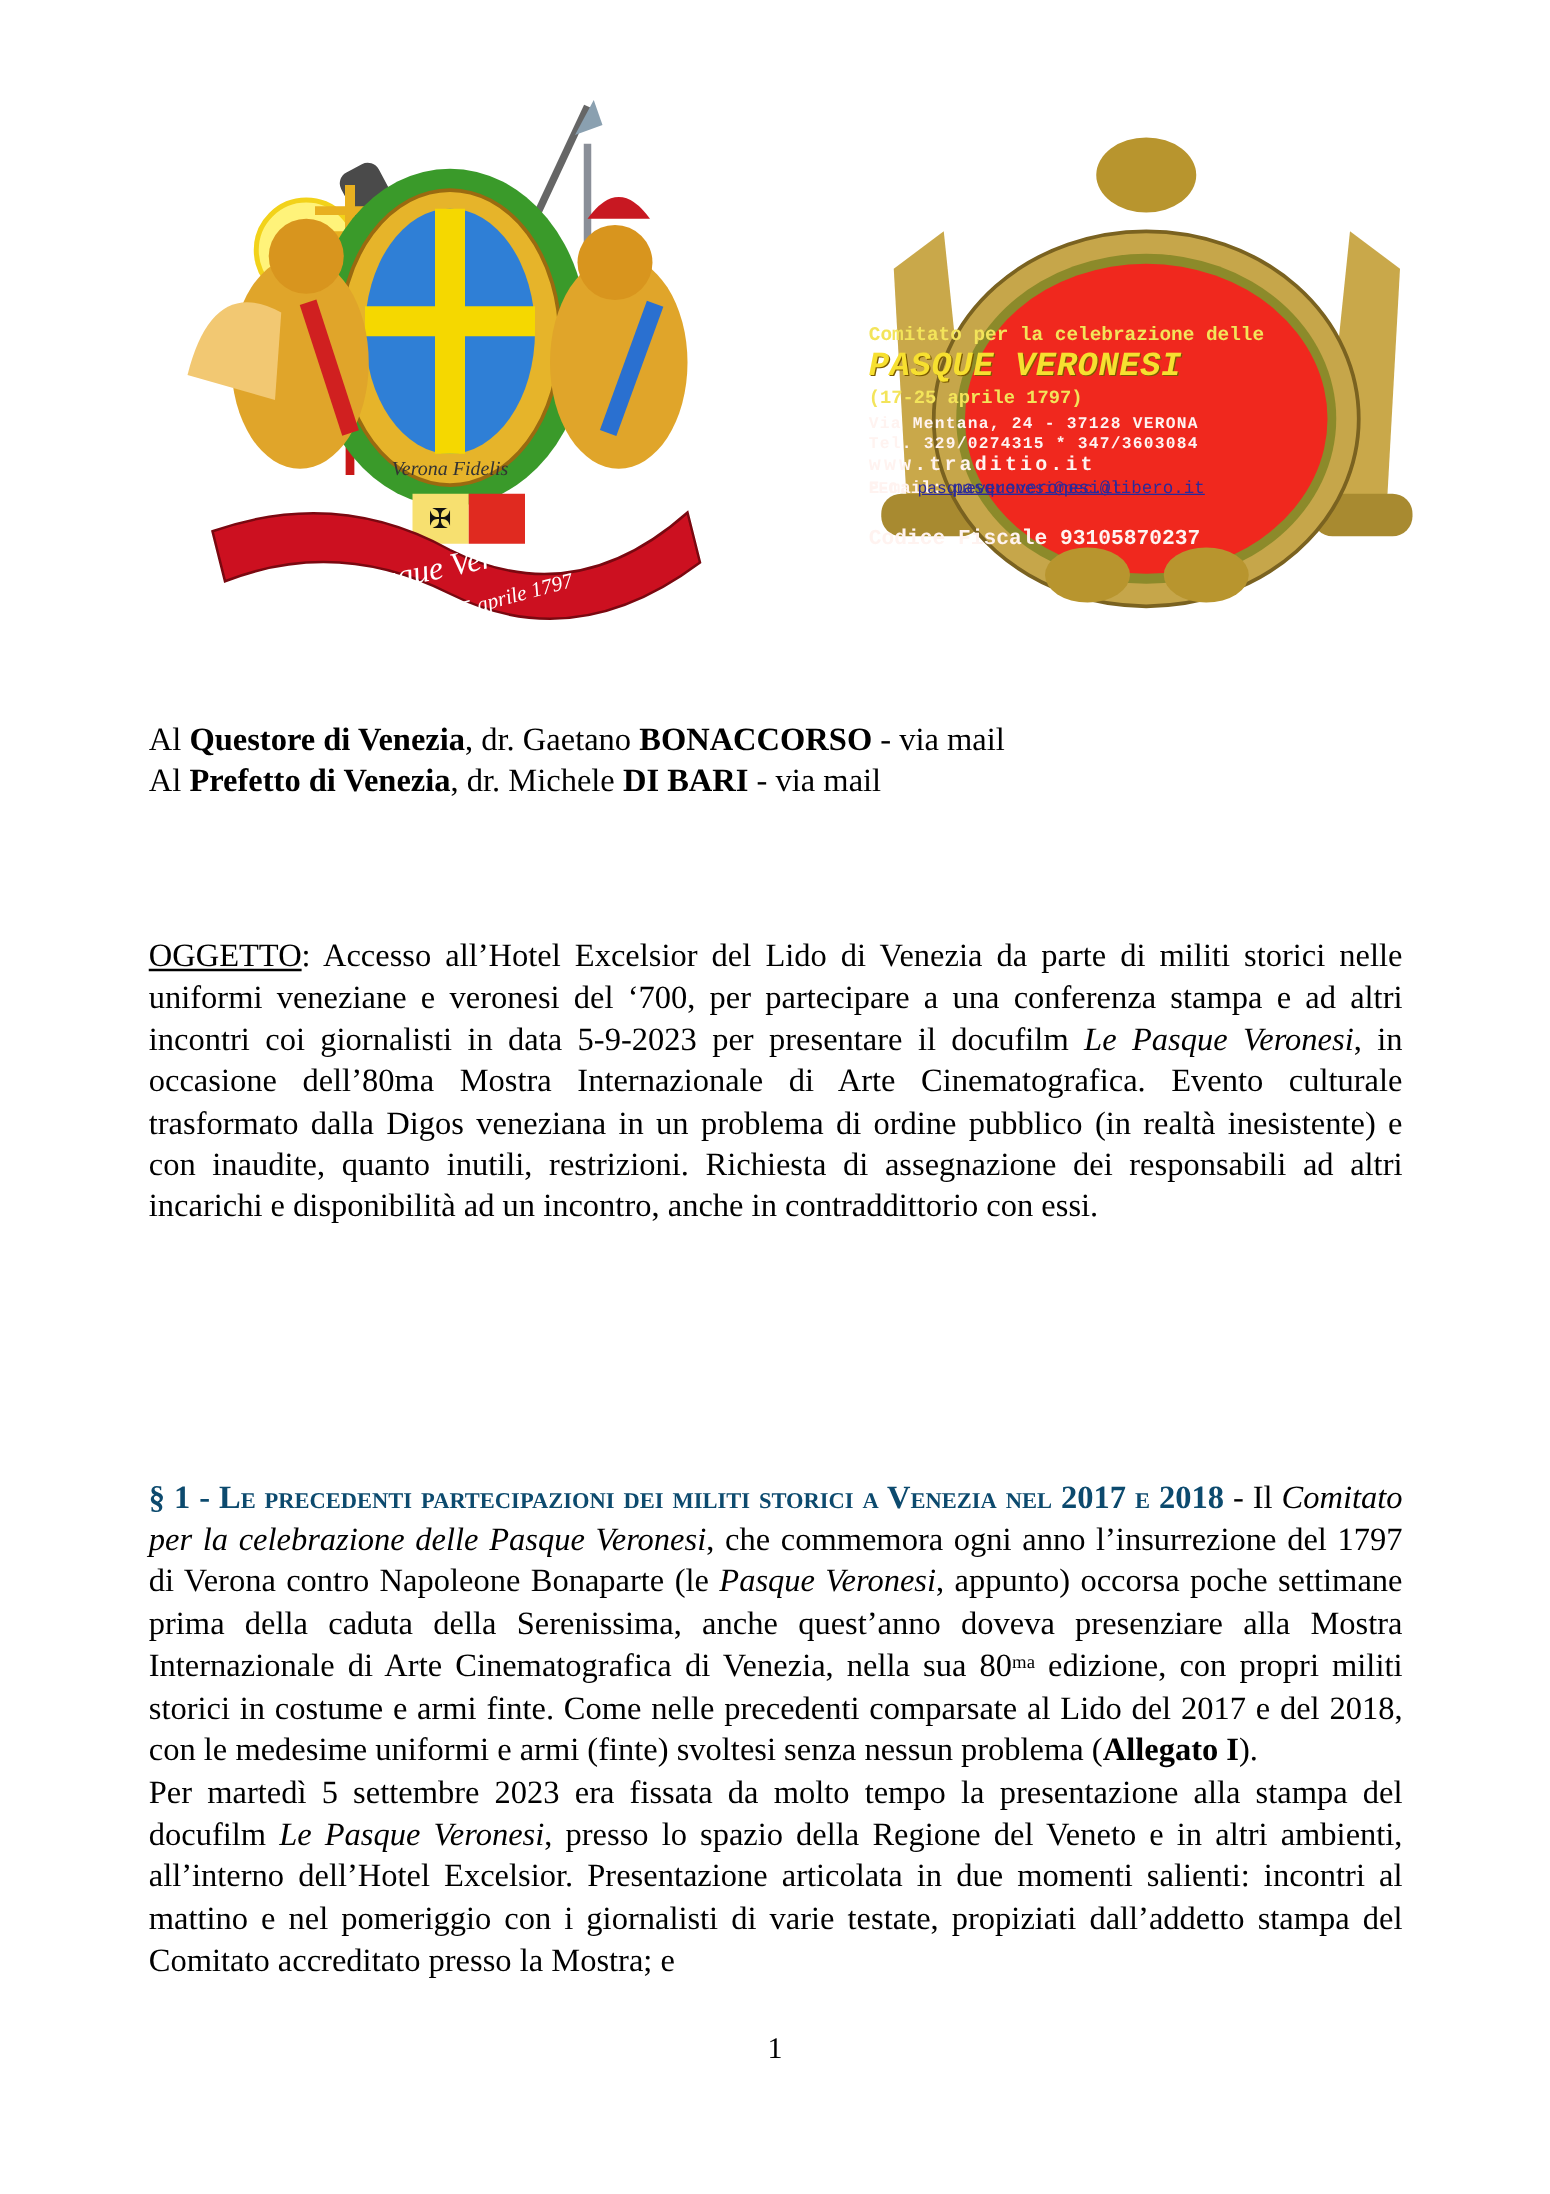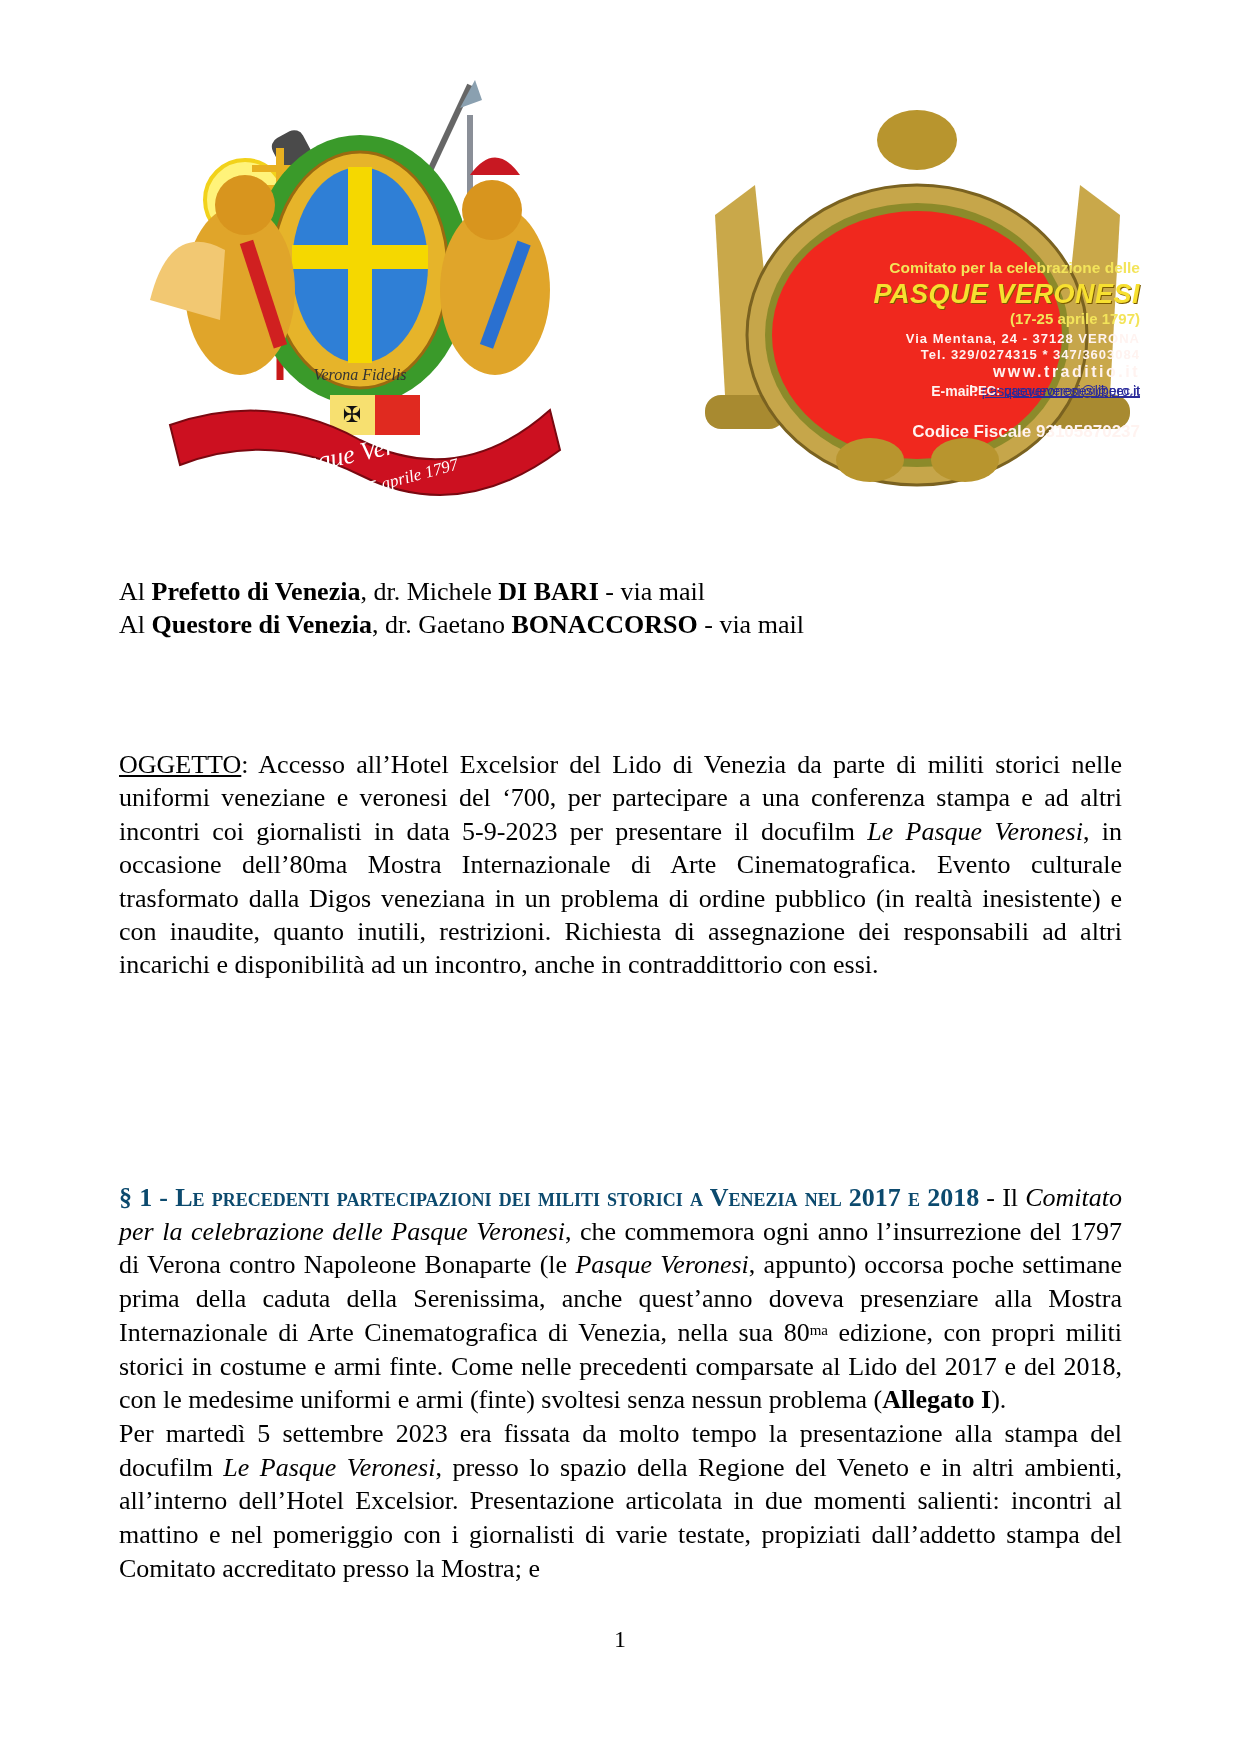--- a/index.html
+++ b/index.html
@@ -3,22 +3,22 @@
   <meta charset="utf-8">
   <style>
     html, body { margin: 0; padding: 0; background: #ffffff; }
     body { width: 1240px; height: 1755px; position: relative; overflow: hidden;
            font-family: "Liberation Serif", "DejaVu Serif", serif; color: #000; }
 
     
     .emblem-left { position: absolute; left: 130px; top: 80px; width: 460px; height: 420px; }
     .emblem-right { position: absolute; left: 695px; top: 95px; width: 445px; height: 405px; }
 
-    .red-oval-text { position: absolute; left: 0; right: 0; text-align: right;
-                     font-family: Liberation Sans, sans-serif; font-weight: bold; }
+    .red-oval-text { position: absolute; left: 0; right: 0; text-align: left;
+                     font-family: Liberation Mono, monospace; font-weight: bold; }
     .ro-comitato { top: 164px; font-size: 15.5px; color: #f3e45a; }
     .ro-title { top: 184px; font-size: 27px; color: #f7e030; font-style: italic; letter-spacing: 0.5px;
                 text-shadow: 1px 1px 0 #7a5a00; }
     .ro-dates { top: 215px; font-size: 15px; color: #f3e45a; }
     .ro-addr { top: 236px; font-size: 13px; color: #fff3f0; letter-spacing: 1px; }
     .ro-tel { top: 252px; font-size: 13px; color: #fff3f0; letter-spacing: 1px; }
     .ro-web { top: 268px; font-size: 16px; color: #fff3f0; letter-spacing: 2.5px; }
     .ro-mail { top: 288px; font-size: 14px; color: #fff3f0; }
     .ro-pec { top: 288px; font-size: 13px; color: #fff3f0; }
     .ro-cf { top: 327px; font-size: 17px; color: #fff3f0; }
@@ -125,24 +125,24 @@
   </div>
   <div class="red-oval-text ro-pec">
     <span>PEC:</span>
     <span class="link-blue">pasqueveronesi@pec.it</span>
   </div>
   <div class="red-oval-text ro-cf">Codice Fiscale 93105870237</div>
 </div>
 
 <div class="addressees">
   <div>
-    <span>Al </span><b>Prefetto di Venezia</b><span>, dr. Michele </span><b>DI BARI</b><span> - via mail</span>
+    <span>Al </span><b>Questore di Venezia</b><span>, dr. Gaetano </span><b>BONACCORSO</b><span> - via mail</span>
   </div>
   <div>
-    <span>Al </span><b>Questore di Venezia</b><span>, dr. Gaetano </span><b>BONACCORSO</b><span> - via mail</span>
+    <span>Al </span><b>Prefetto di Venezia</b><span>, dr. Michele </span><b>DI BARI</b><span> - via mail</span>
   </div>
 </div>
 
 <div class="subject"><span class="label">OGGETTO</span><span>:</span><span> Accesso all’Hotel Excelsior del Lido di Venezia da parte di militi storici nelle uniformi veneziane e veronesi del ‘700, per partecipare a una conferenza stampa e ad altri incontri coi giornalisti in data 5-9-2023 per presentare il docufilm </span><i>Le Pasque Veronesi</i><span>, in occasione dell’80ma Mostra Internazionale di Arte Cinematografica. Evento culturale trasformato dalla Digos veneziana in un problema di ordine pubblico (in realtà inesistente) e con inaudite, quanto inutili, restrizioni. Richiesta di assegnazione dei responsabili ad altri incarichi e disponibilità ad un incontro, anche in contraddittorio con essi.</span></div>
 
 <div class="salutation">
 </div>
 
 <div class="section">
   <div><span class="sec-head">§ 1 - Le precedenti partecipazioni dei militi storici a Venezia nel 2017 e 2018</span><span> - Il </span><i>Comitato per la celebrazione delle Pasque Veronesi</i><span>, che commemora ogni anno l’insurrezione del 1797 di Verona contro Napoleone Bonaparte (le </span><i>Pasque Veronesi</i><span>, appunto) occorsa poche settimane prima della caduta della Serenissima, anche quest’anno doveva presenziare alla Mostra Internazionale di Arte Cinematografica di Venezia, nella sua 80</span><span class="sup">ma</span><span> edizione, con propri militi storici in costume e armi finte. Come nelle precedenti comparsate al Lido del 2017 e del 2018, con le medesime uniformi e armi (finte) svoltesi senza nessun problema (</span><b>Allegato I</b><span>).</span></div>

